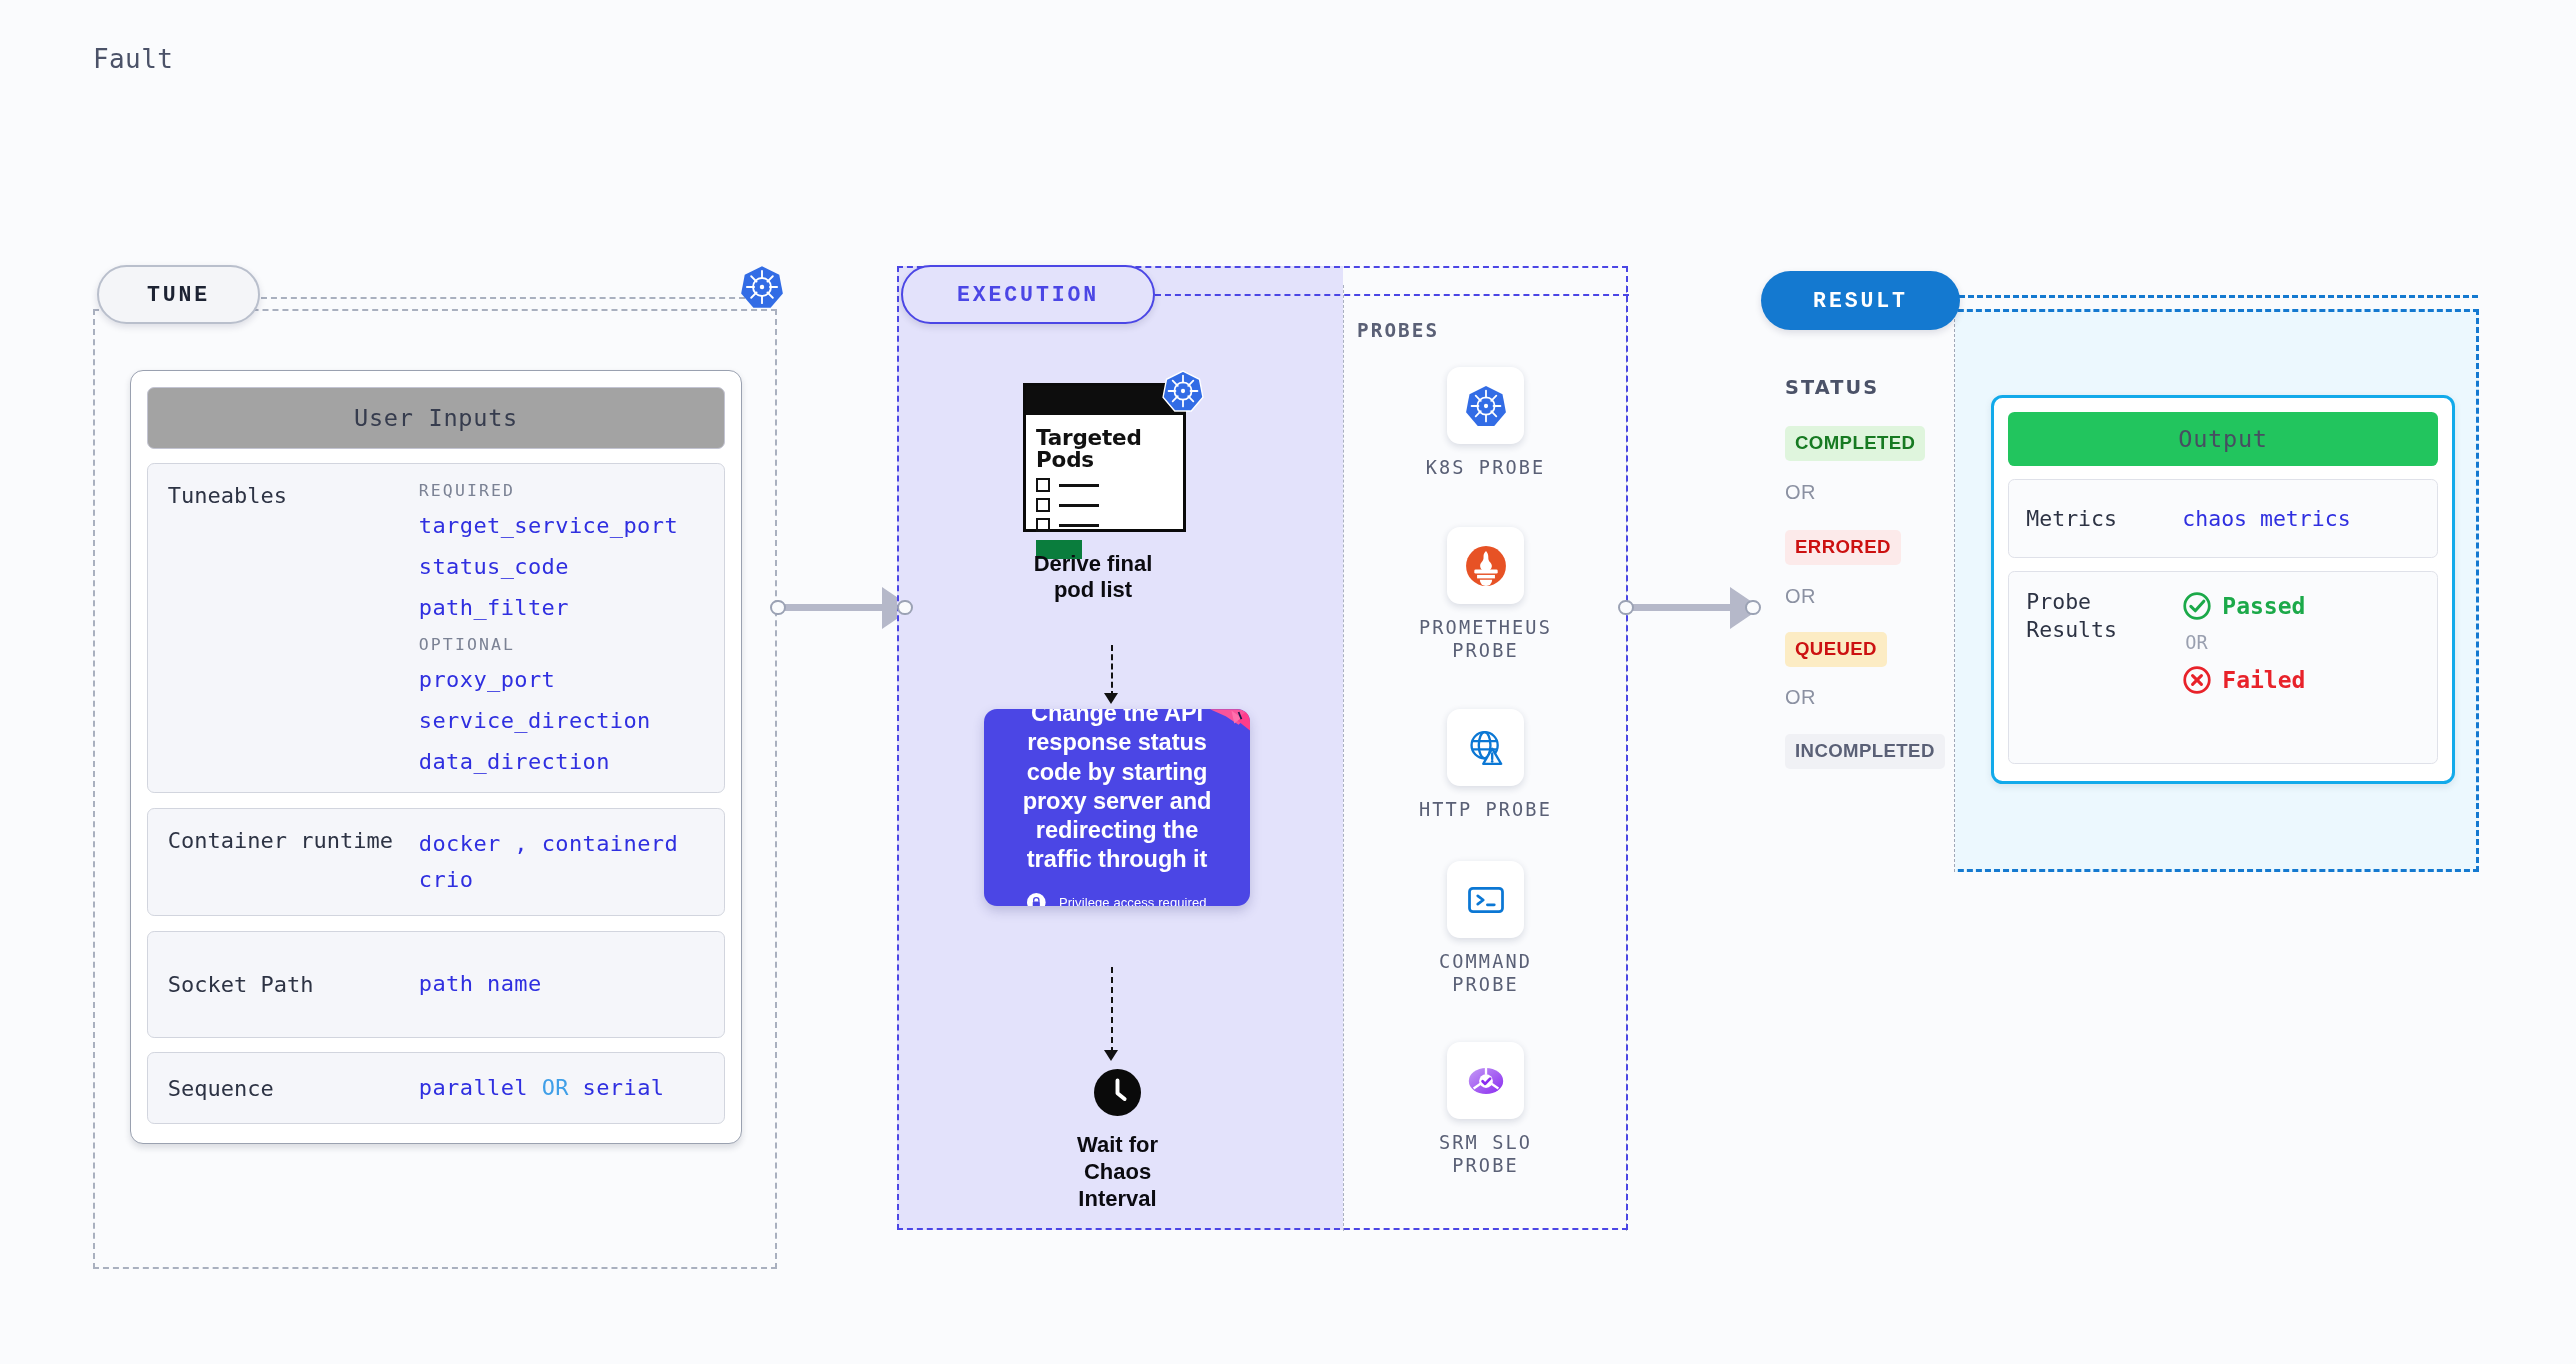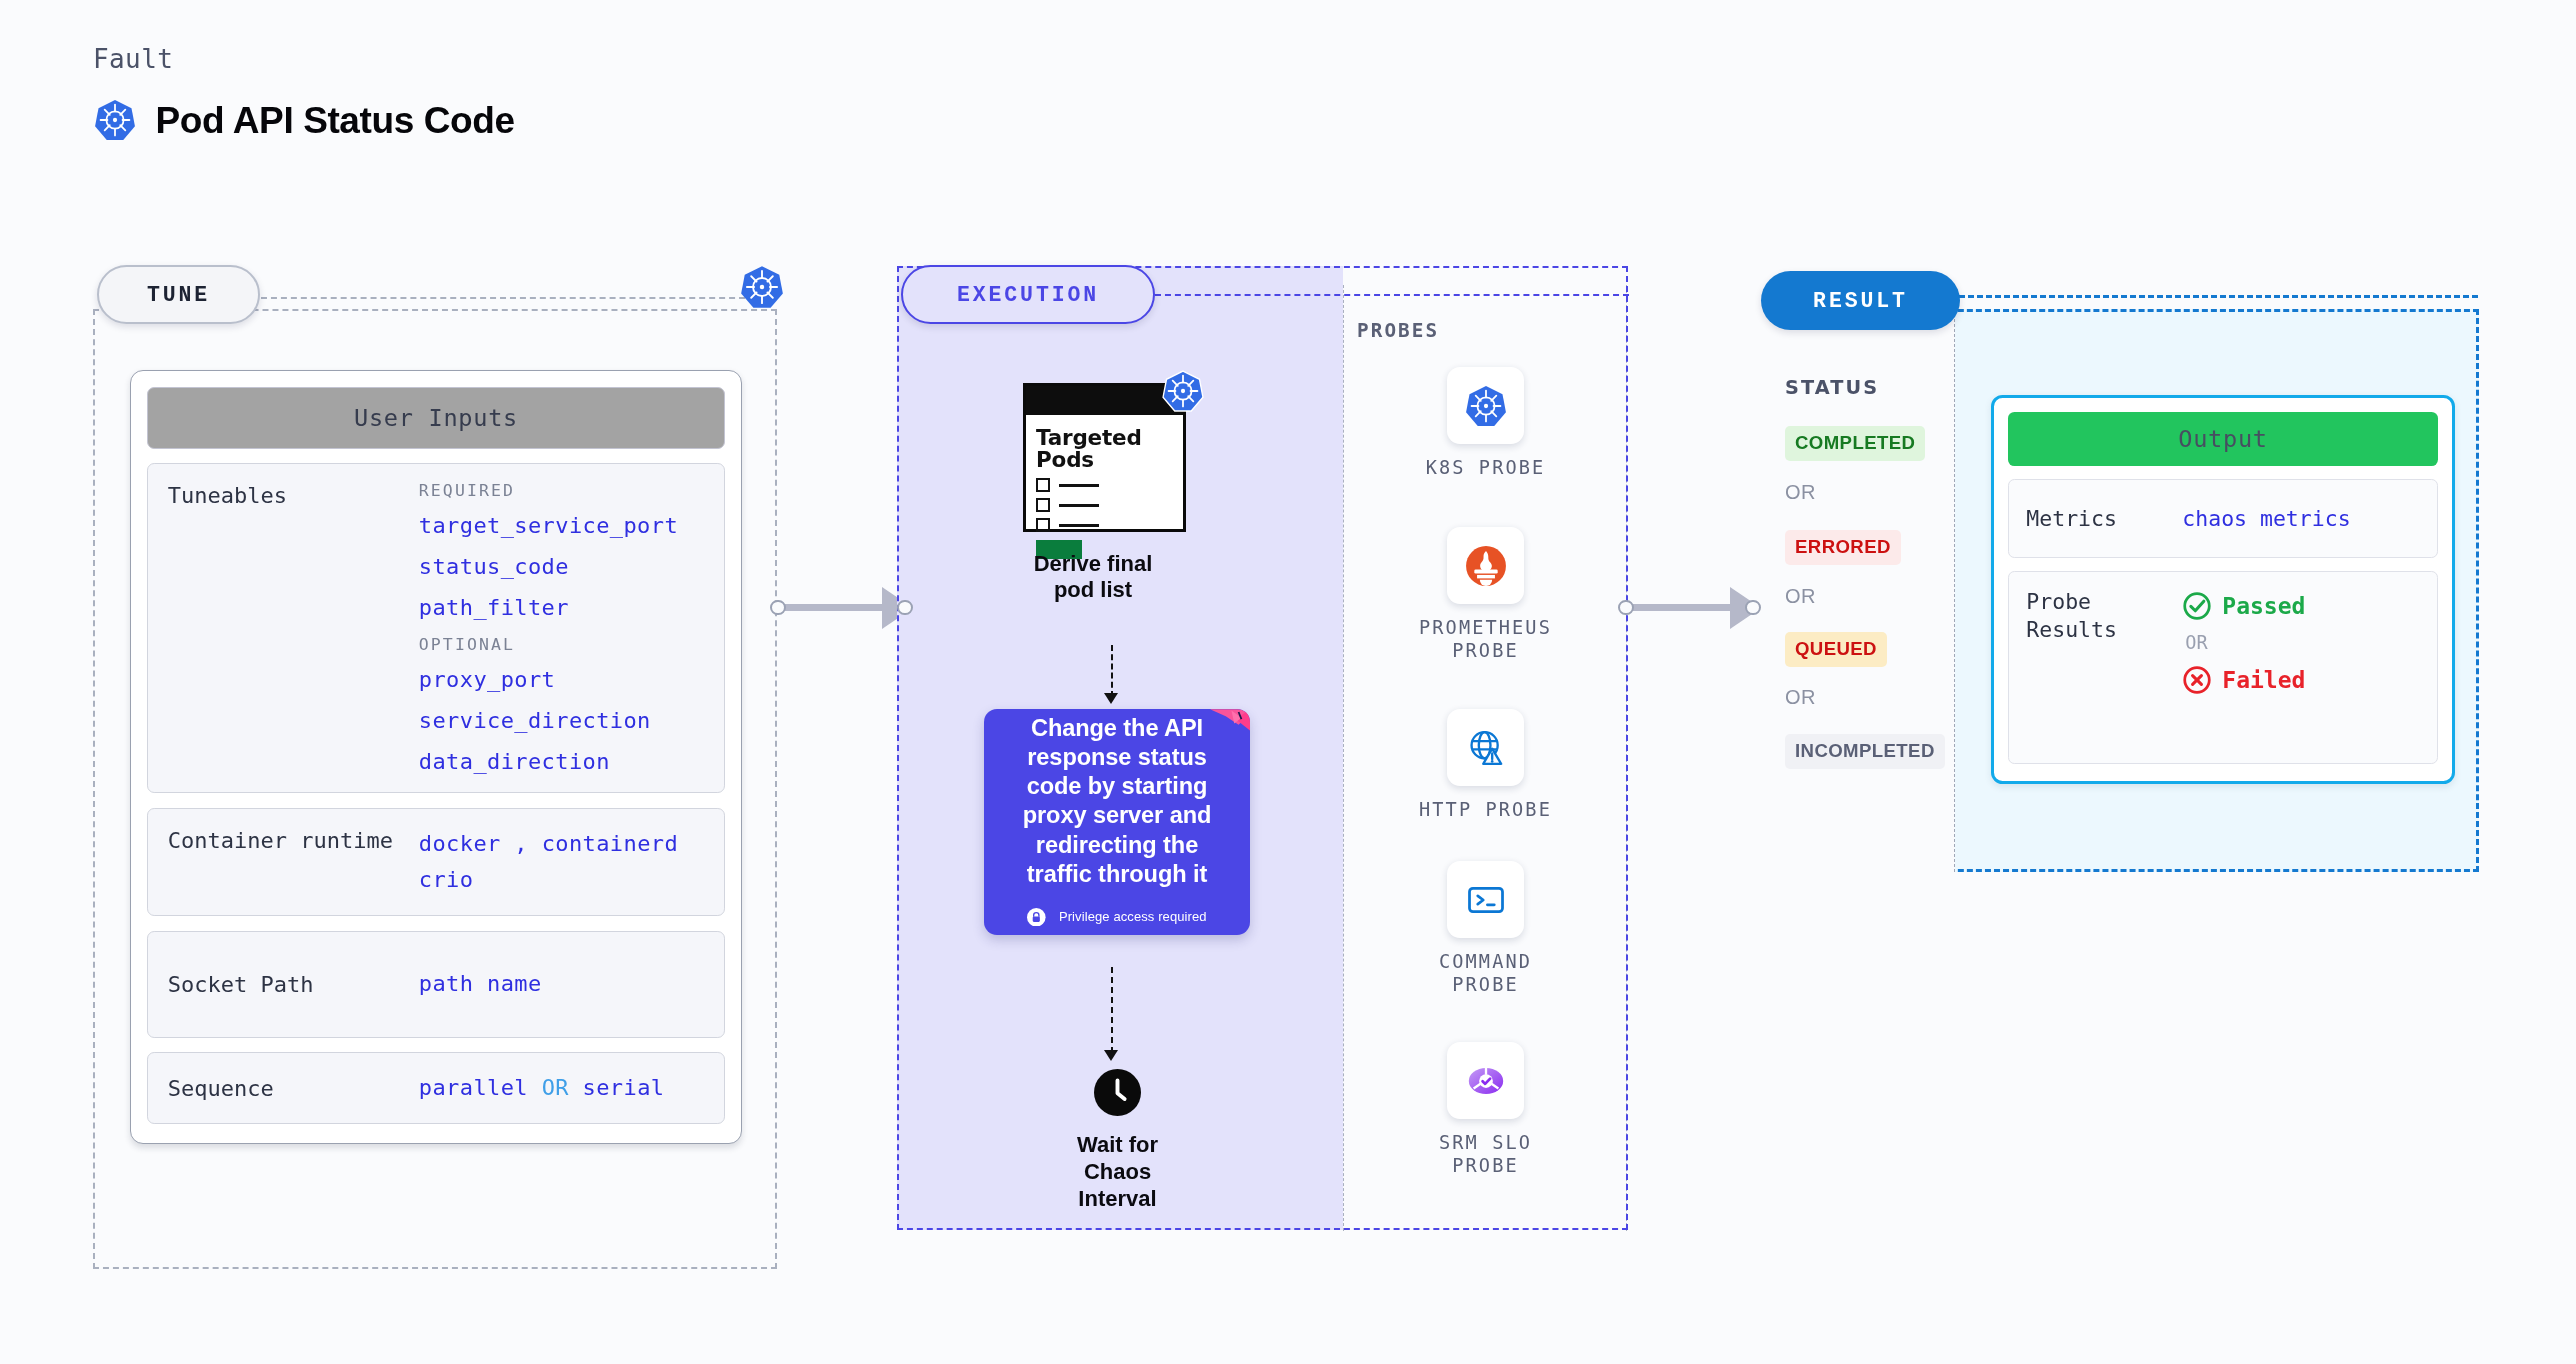--- a/index.html
+++ b/index.html
@@ -127,21 +127,21 @@
     position: absolute; width: 0; border-left: 2.1px dashed #111;
   }
   .arrowhead {
     position: absolute; width: 0; height: 0;
     border-left: 7.2px solid transparent; border-right: 7.2px solid transparent;
     border-top: 11.5px solid #111;
   }
 
   
   #chaos-card {
-    position: absolute; left: 984px; top: 709px; width: 266px; height: 226px;
+    position: absolute; left: 984px; top: 709px; width: 266px; height: 197px;
     background: #4b46e5; border-radius: 13px; overflow: hidden;
     box-shadow: 0 5px 11.5px rgba(40,40,120,.22);
     display: flex; flex-direction: column; align-items: center;
     justify-content: center; padding: 11.5px 18.6px 15.8px 18.6px;
   }
   #chaos-text {
     color: #fff; font-size: 23.6px; font-weight: 700; line-height: 1.24;
     text-align: center; letter-spacing: -0.1px;
   }
   #chaos-priv {
@@ -238,34 +238,20 @@
 
   .dashline {
     position: absolute; height: 0; border-top: 2.1px dashed #a9b0bf;
   }
 </style>
 </head>
 <body>
 
 <div id="header">
   <div id="fault-label">Fault</div>
-  <div id="title-row">
-    <span>
-      <svg width="44" height="44" viewBox="0 0 64 64">
-        <path d="M32 3 L56 15 L61 41 L44 61 H20 L3 41 L8 15 Z" fill="#326ce5"></path>
-        <g fill="none" stroke="#fff" stroke-width="2.6" stroke-linecap="round">
-          <circle cx="32" cy="32" r="12.5"></circle>
-          <circle cx="32" cy="32" r="3.1" fill="#fff" stroke="none"></circle>
-          <path d="M32 9.5v10M32 44.5v10M11 32h10M43 32h10"></path>
-          <path d="M17 17l7.4 7.4M39.6 39.6L47 47M47 17l-7.4 7.4M24.4 39.6L17 47"></path>
-        </g>
-      </svg>
-    </span>
-    <span id="page-title">Pod API Status Code</span>
-  </div>
 </div>
 
 <div class="stage-box" id="tune-box"></div>
 <div class="dashline" style="left:261px; top:297px; width:494px;"></div>
 <div class="pill" id="tune-pill">TUNE</div>
 
 <div style="position:absolute; left:739px; top:264px;">
   <svg width="46" height="46" viewBox="0 0 64 64">
     <path d="M32 3 L56 15 L61 41 L44 61 H20 L3 41 L8 15 Z" fill="#326ce5"></path>
     <g fill="none" stroke="#fff" stroke-width="2.6" stroke-linecap="round">

